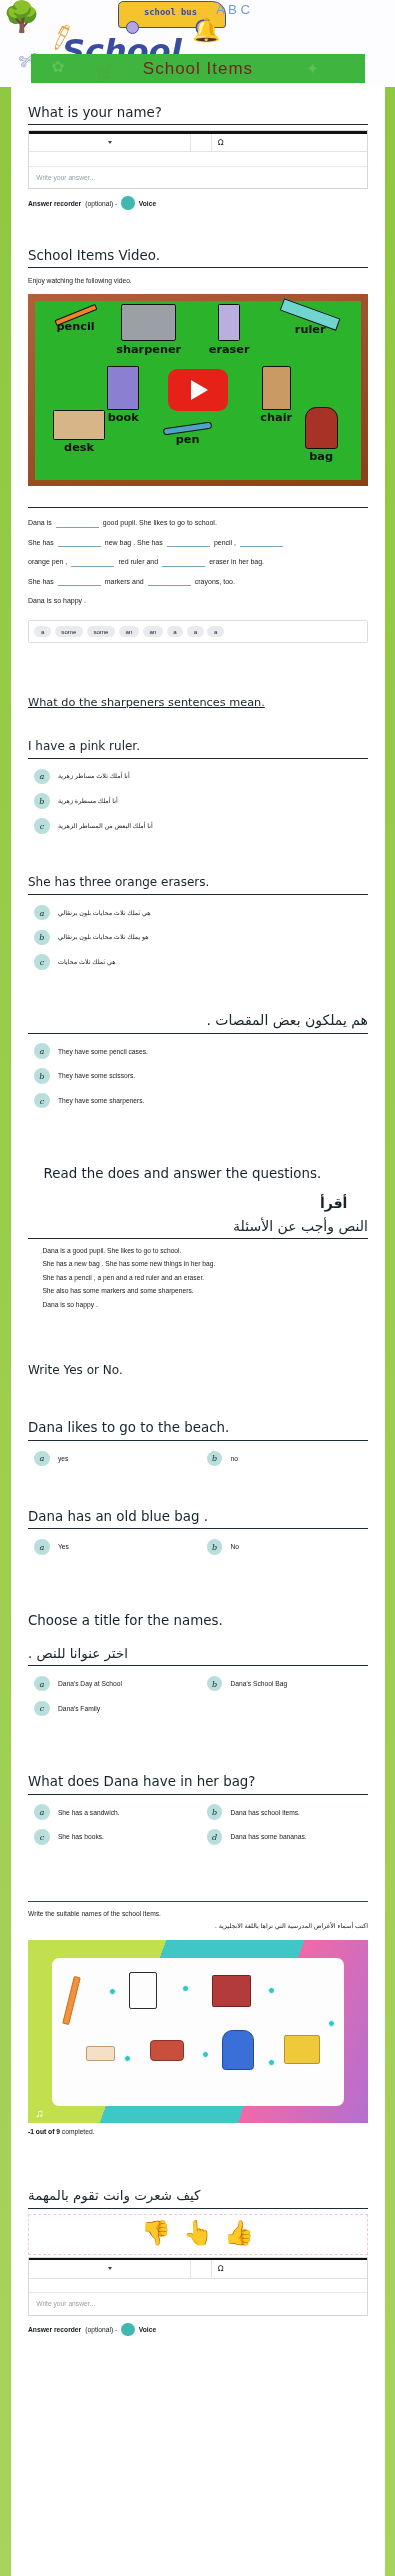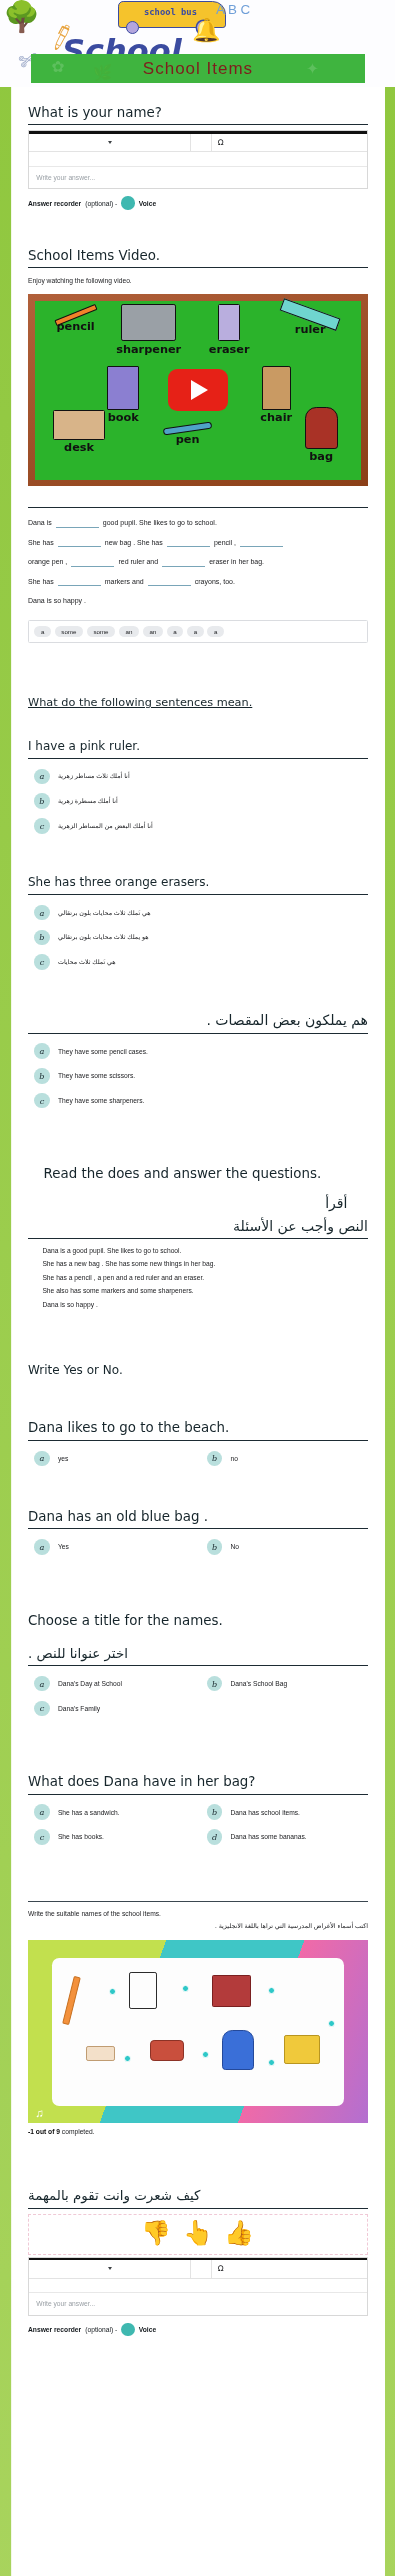--- a/index.html
+++ b/index.html
@@ -515,21 +515,21 @@
       <span class="chip">some</span>
       <span class="chip">an</span>
       <span class="chip">an</span>
       <span class="chip">a</span>
       <span class="chip">a</span>
       <span class="chip">a</span>
     </div>
 
     <div class="spacer-lg"></div>
 
-    <div class="q-title ul">What do the following sentences mean.</div>
+    <div class="q-title ul">What do the sharpeners sentences mean.</div>
 
     <div class="spacer-sm"></div>
 
     <div class="q-title small">I have a pink ruler.</div>
     <div class="rule"></div>
     <div class="opts">
       <div class="opt-row">
         <span class="bullet">a</span>
         <span class="opt-text ar">أنا أملك ثلاث مساطر زهرية</span>
       </div>
@@ -577,21 +577,21 @@
       </div>
       <div class="opt-row">
         <span class="bullet">c</span>
         <span class="opt-text">They have some sharpeners.</span>
       </div>
     </div>
 
     <div class="spacer-lg"></div>
 
     <div class="q-title" style="padding-left:15.5px;">Read the does and answer the questions.</div>
-    <div class="q-title ar" style="padding-top:9.3px;padding-right:20.6px;">أقرأ</div>
+    <div class="q-title ar" style="padding-top:9.3px;padding-right:20.6px;font-weight:bold;">أقرأ</div>
     <div class="q-title ar" style="padding-top:2.1px;">النص وأجب عن الأسئلة</div>
     <div class="rule"></div>
     <div class="plain" style="padding-left:14.4px;">
       <div>Dana is a good pupil. She likes to go to school.</div>
       <div>She has a new bag . She has some new things in her bag.</div>
       <div>She has a pencil , a pen and a red ruler and an eraser.</div>
       <div>She also has some markers and some sharpeners.</div>
       <div>Dana is so happy .</div>
     </div>
 

